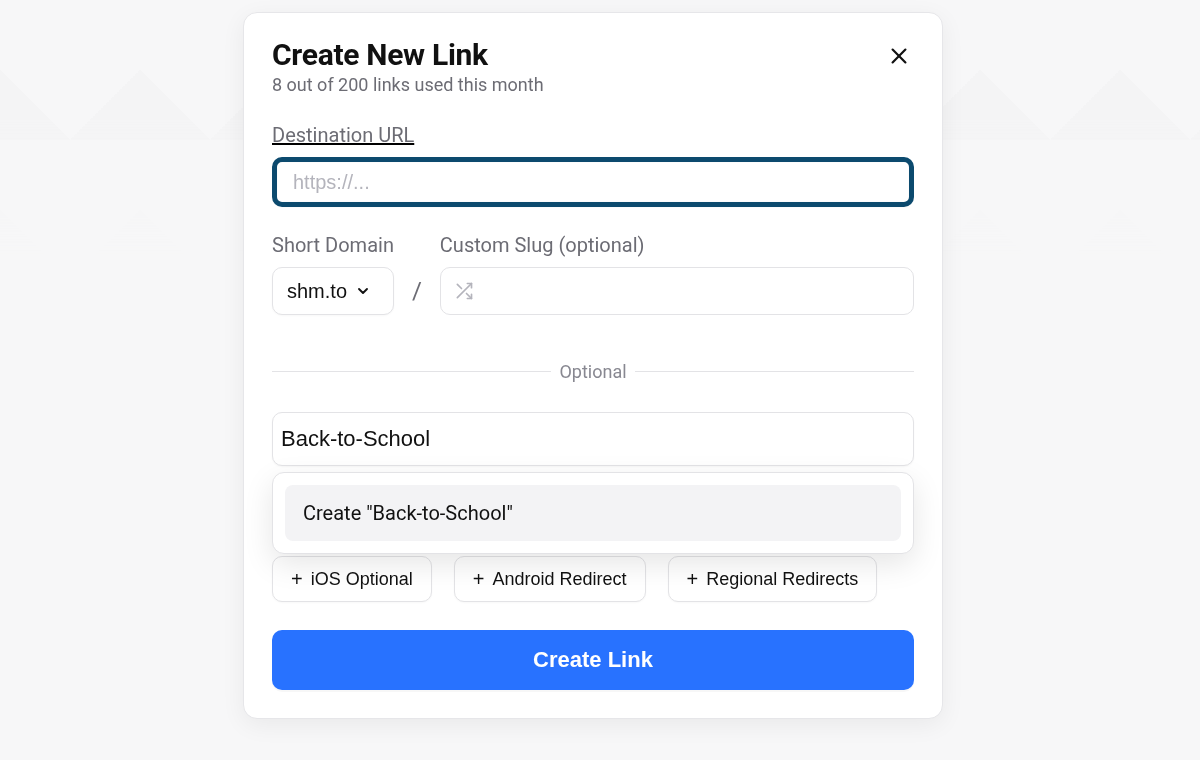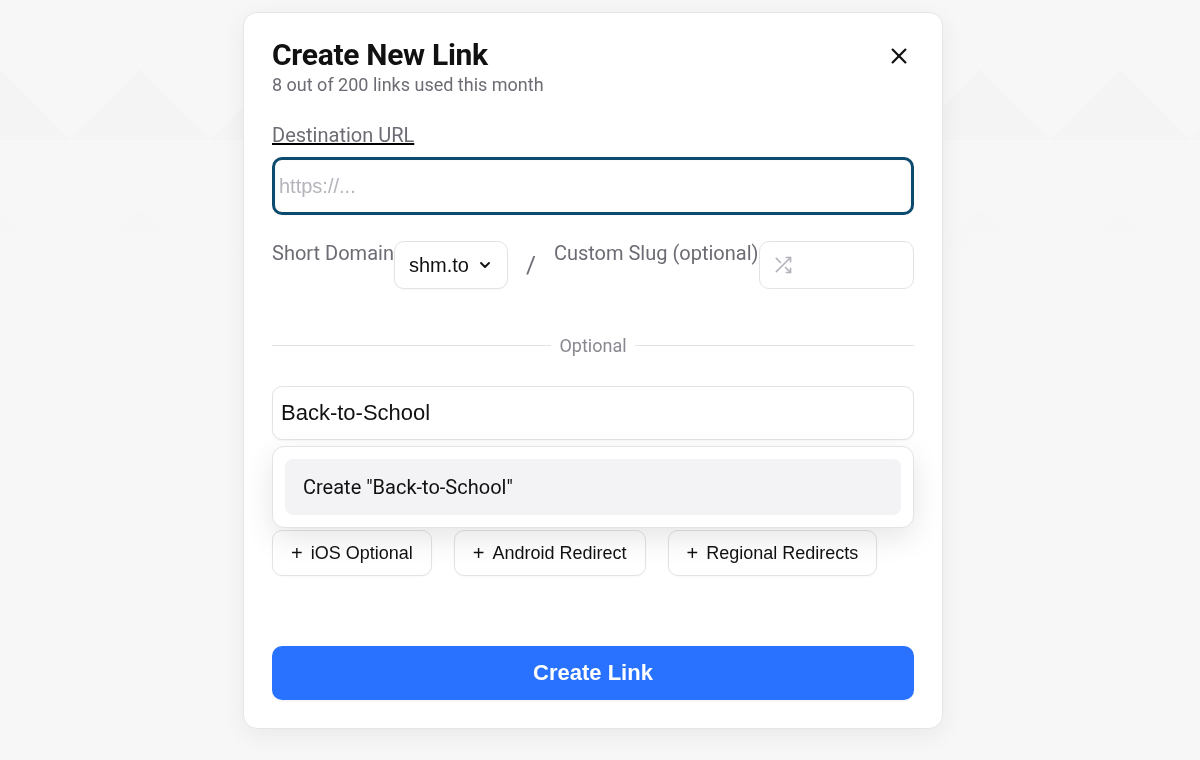--- a/index.html
+++ b/index.html
@@ -36,33 +36,33 @@
   .title { font-size: 30px; font-weight: 700; color: #111; margin: 2px 0 2px 0; letter-spacing: -0.3px; }
   .subtitle { font-size: 18px; color: #6c6c74; margin-top: 2px; }
   .close-btn {
     background: none; border: none; cursor: pointer;
     padding: 4px; margin-top: 6px; color: #111; line-height: 0;
   }
   .field-block { margin-top: 28px; text-decoration: underline; }
   .field-label { font-size: 20px; color: #6c6c74; margin-bottom: 10px; }
   .text-input {
     width: 100%;
-    height: 58px;
-    border: 3px solid #0c4a6e;
+    height: 50px;
+    border: 5px solid #0c4a6e;
     border-radius: 10px;
     background: #fff;
     font-size: 20px;
-    padding: 0 4px;
+    padding: 0 16px;
     color: #111;
     outline: none;
     box-shadow: inset 0 0 0 1px rgba(0,0,0,0.01), 0 1px 1px rgba(0,0,0,0.02);
   }
   .text-input::placeholder { color: #b4b4bc; }
   .row { display: flex; align-items: flex-end; gap: 18px; margin-top: 26px; }
-  .col { display: flex; flex-direction: row; }
+  .col { display: flex; flex-direction: column; }
   .domain-col { flex: 0 0 auto; }
   .slug-col { flex: 1; }
   .domain-select {
     display: inline-flex; align-items: center; gap: 8px;
     height: 48px; padding: 11px 14px;
     border: 1px solid #e3e3e6; border-radius: 10px;
     background: #fff; cursor: pointer;
     font-size: 20px; color: #111;
     box-shadow: 0 1px 2px rgba(0,0,0,0.03);
   }
@@ -116,22 +116,22 @@
   .chip {
     display: inline-flex; align-items: center; gap: 8px;
     height: 46px; padding: 0 18px;
     border: 1px solid #e3e3e6; border-radius: 10px;
     background: #fff; font-size: 18px; color: #111;
     cursor: pointer;
     box-shadow: 0 1px 2px rgba(0,0,0,0.03);
   }
   .chip .plus { font-size: 20px; line-height: 1; color: #111; }
   .primary-btn {
-    width: 100%; height: 54px;
-    margin-top: 70px;
+    width: 100%; height: 60px;
+    margin-top: 28px;
     background: #2872ff;
     color: #fff; font-size: 22px; font-weight: 600;
     border: none; border-radius: 10px;
     cursor: pointer;
     box-shadow: 0 2px 0 rgba(0,0,0,0.03);
   }
 </style>
 </head>
 <body>
 

